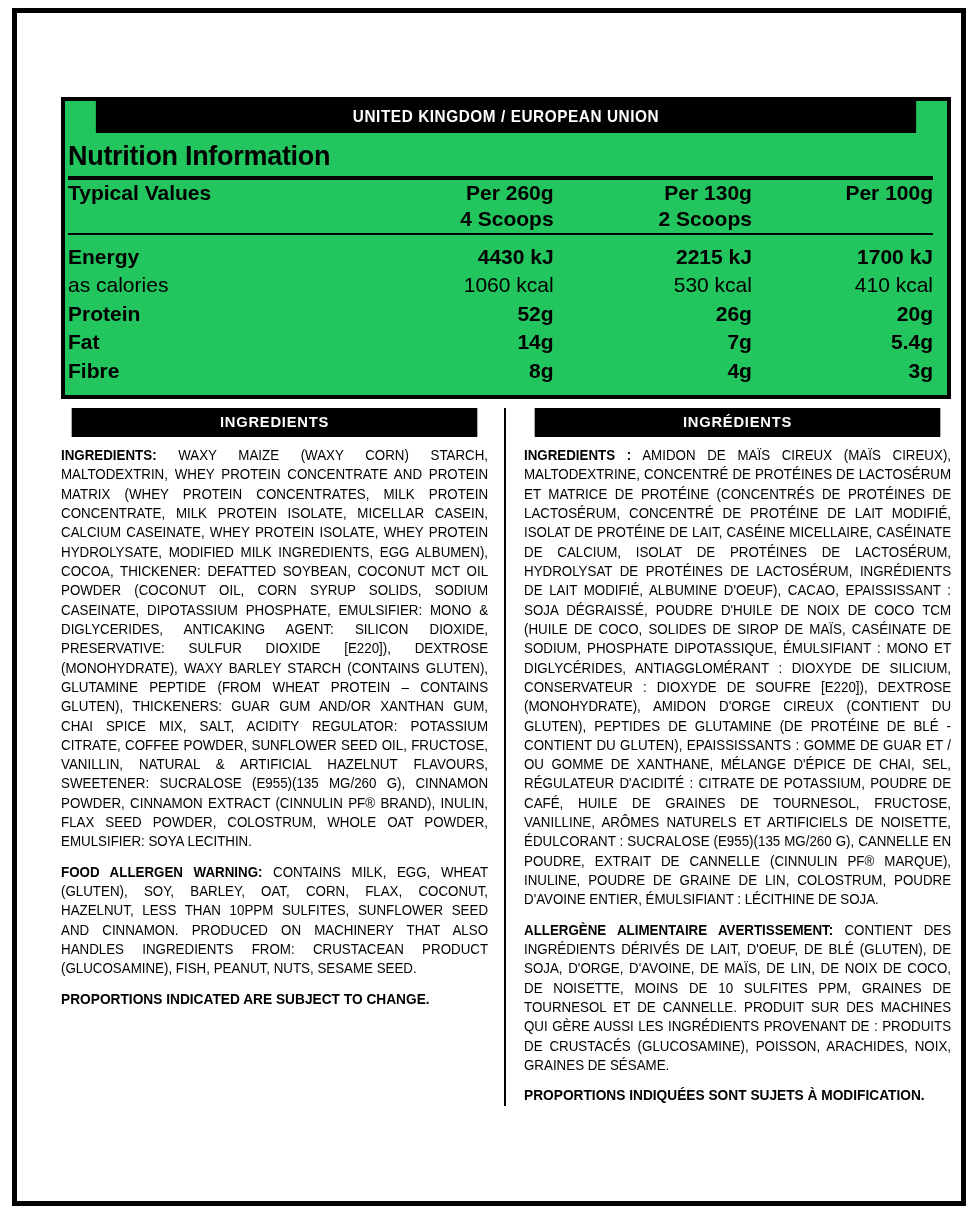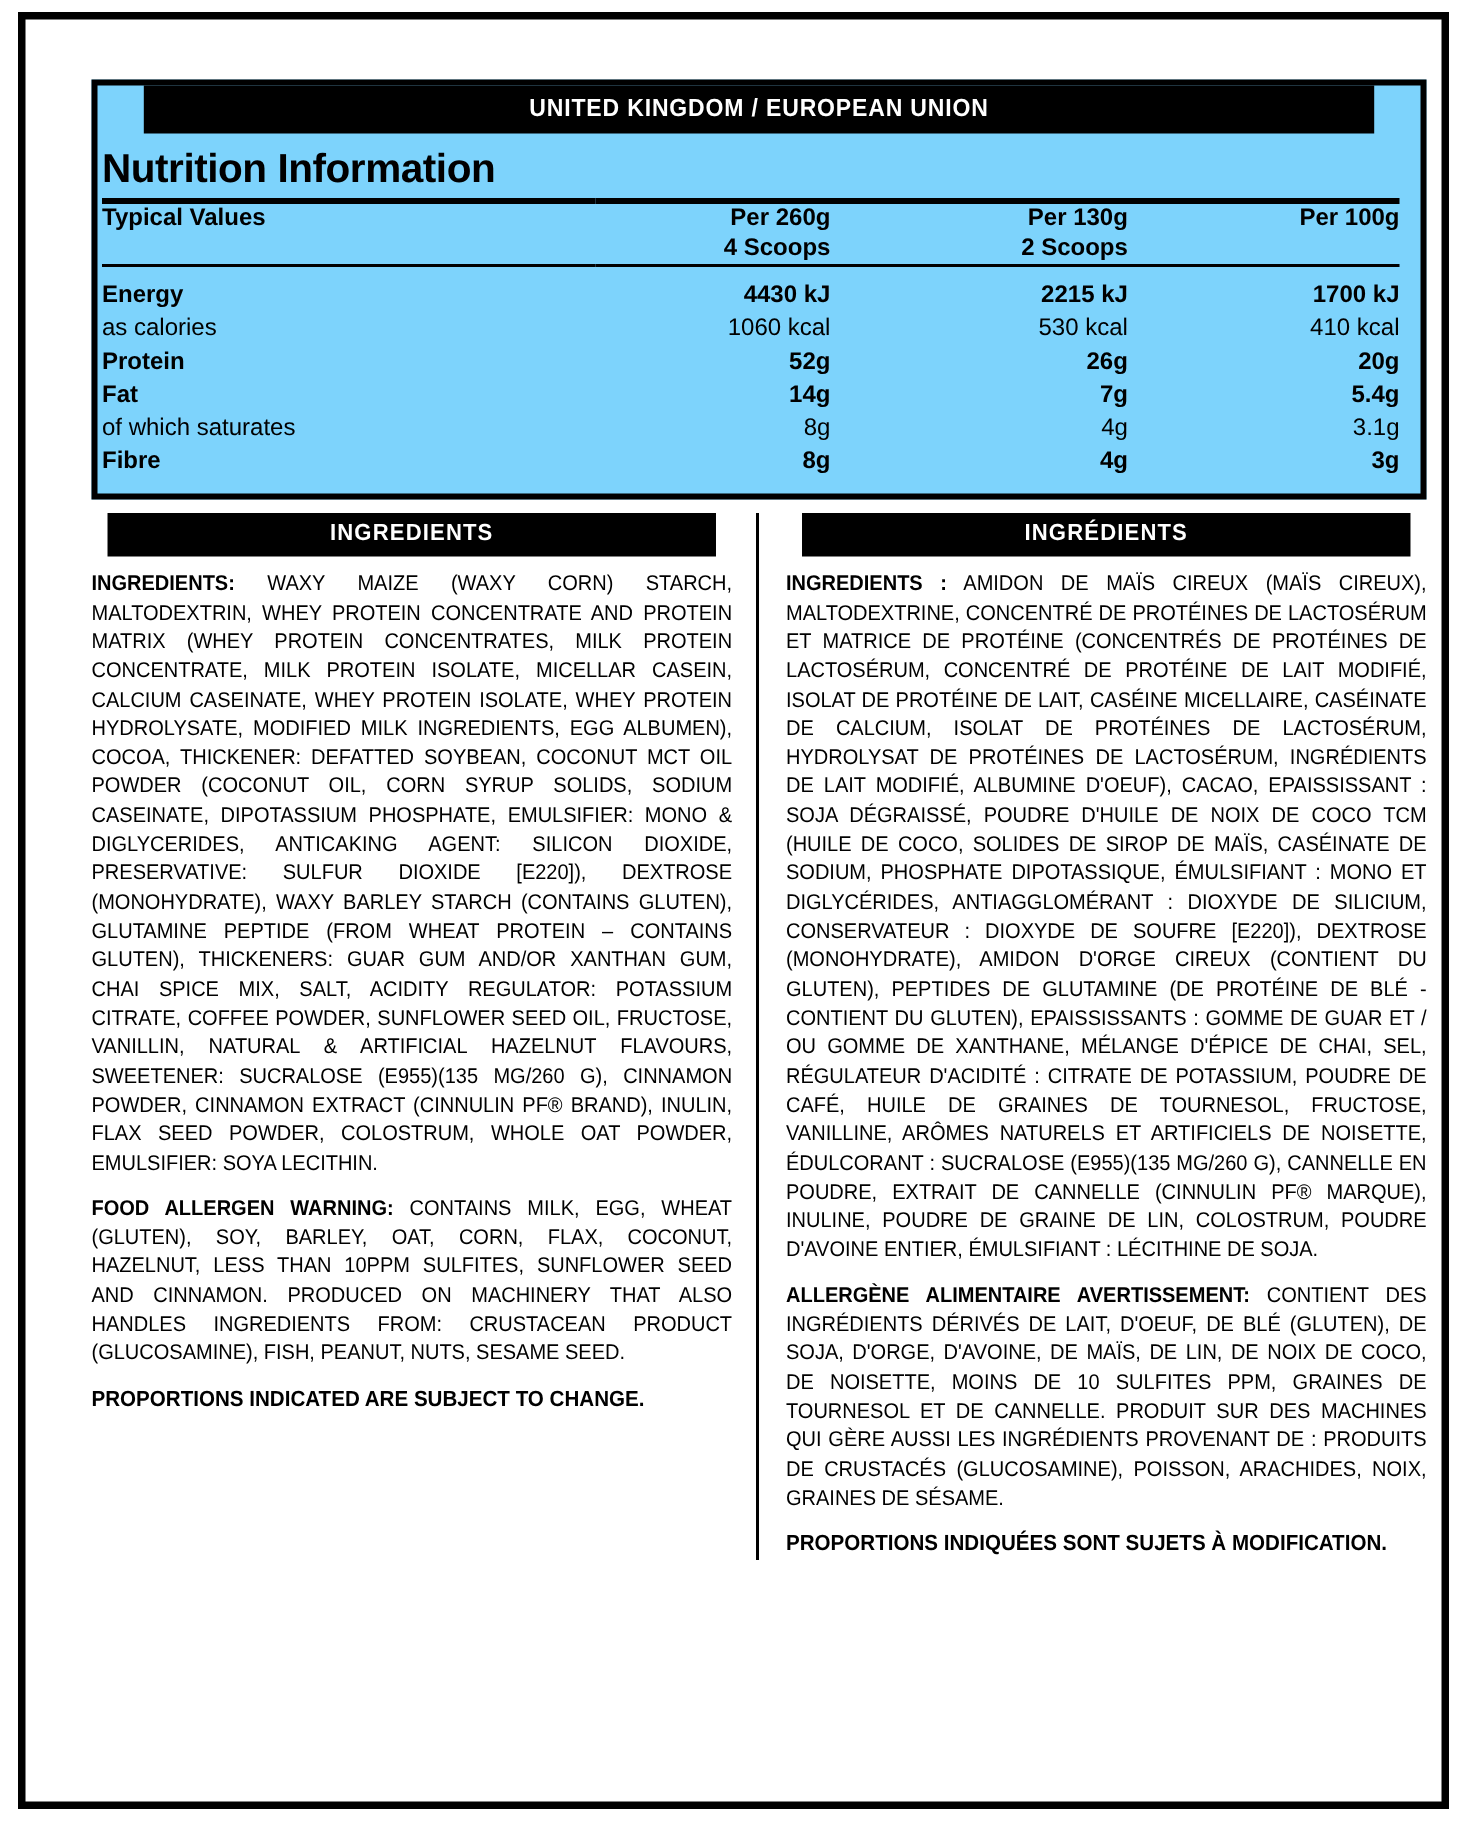--- a/index.html
+++ b/index.html
@@ -28,21 +28,22 @@
     left: 44px;
     top: 40px;
     width: 890px;
     box-sizing: border-box;
   }
 
   
   .nutrition-panel {
     border: 4px solid #000000;
     box-sizing: border-box;
-    background: #7dd3fc;
+    background: #22c55e;
+    margin-top: 44px;
   }
   .region-bar {
     background: #000000;
     color: #ffffff;
     text-align: center;
     font-weight: bold;
     font-size: 16.5px;
     letter-spacing: 0.6px;
     padding: 6px 0 7px 0;
     font-family: "Liberation Sans Narrow", "Liberation Sans", sans-serif;
@@ -53,21 +54,21 @@
   }
   .nut-title {
     font-size: 27px;
     font-weight: bold;
     letter-spacing: -0.3px;
     padding: 2px 0 4px 0;
   }
   table.nut {
     width: 100%;
     border-collapse: collapse;
-    font-size: 16px;
+    font-size: 21px;
   }
   table.nut td {
     padding: 0;
     vertical-align: top;
     line-height: 1.26;
   }
   .rule-thick td {
     border-top: 4px solid #000000;
     height: 0;
     font-size: 0;
@@ -187,26 +188,20 @@
                 <td class="col-label bold">Protein</td>
                 <td class="col-a bold">52g</td>
                 <td class="col-b bold">26g</td>
                 <td class="col-c bold">20g</td>
               </tr>
               <tr class="row">
                 <td class="col-label bold">Fat</td>
                 <td class="col-a bold">14g</td>
                 <td class="col-b bold">7g</td>
                 <td class="col-c bold">5.4g</td>
-              </tr>
-              <tr class="row">
-                <td class="col-label">of which saturates</td>
-                <td class="col-a">8g</td>
-                <td class="col-b">4g</td>
-                <td class="col-c">3.1g</td>
               </tr>
               <tr class="row">
                 <td class="col-label bold">Fibre</td>
                 <td class="col-a bold">8g</td>
                 <td class="col-b bold">4g</td>
                 <td class="col-c bold">3g</td>
               </tr>
             </tbody>
         </table>
       </div>

